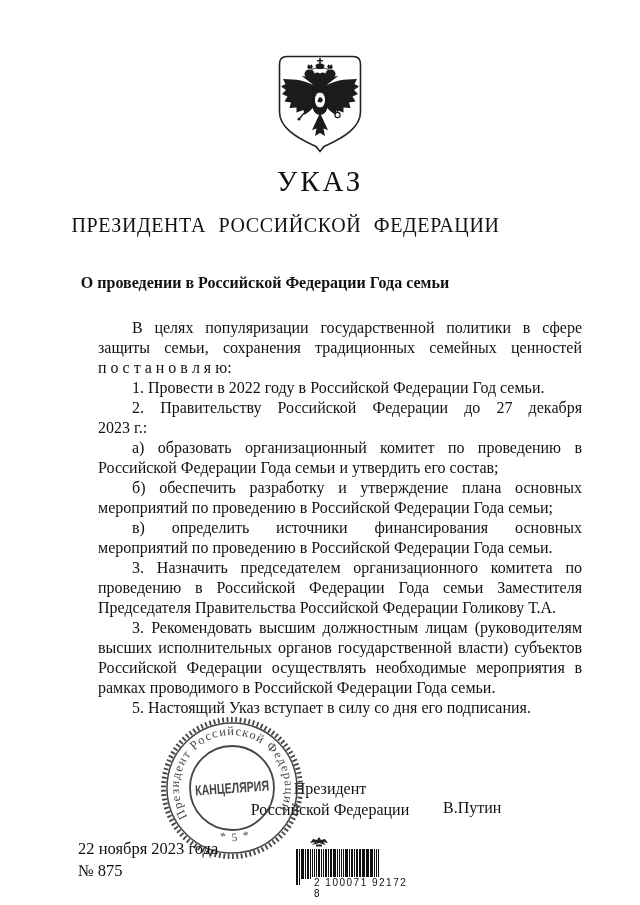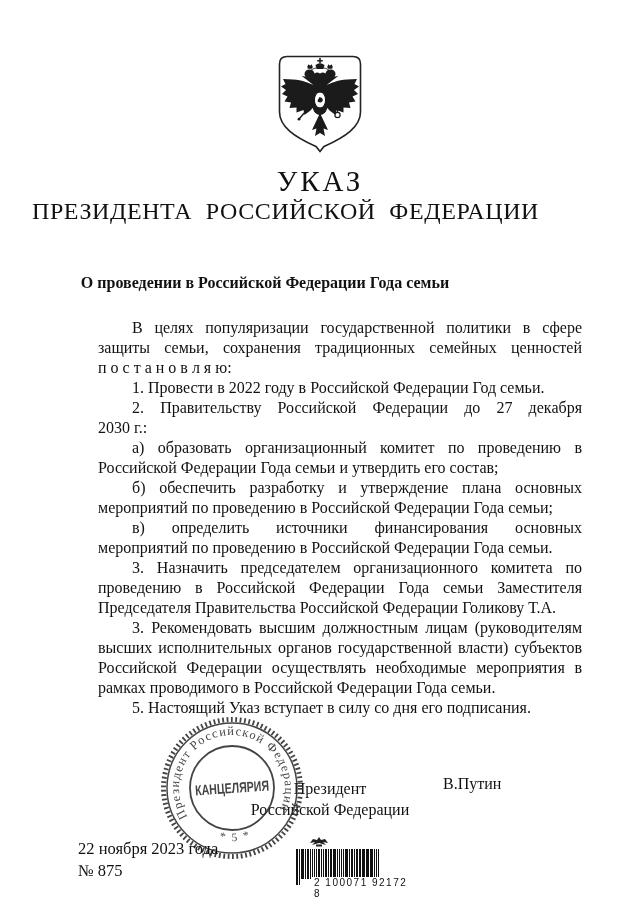--- a/index.html
+++ b/index.html
@@ -14,43 +14,43 @@
   .emblem {
     position: absolute; top: 55px; left: 50%;
     transform: translateX(-50%);
   }
   .decree-type {
     position: absolute; top: 165px; left: 0; width: 640px;
     text-align: center;
     font-size: 29px; letter-spacing: 3px; font-weight: 500;
   }
   .issuer {
-    position: absolute; top: 198px; left: 0; width: 571px;
+    position: absolute; top: 214px; left: 0; width: 571px;
     text-align: center;
-    font-size: 24px; letter-spacing: 0.6px; word-spacing: 7px;
+    font-size: 20px; letter-spacing: 0.6px; word-spacing: 7px;
   }
   .subject {
     position: absolute; top: 274px; left: 0; width: 530px;
     text-align: center;
     font-size: 16px; font-weight: bold;
   }
   .doc-body {
     position: absolute; top: 318px; left: 78px; width: 484px;
     font-size: 16px; line-height: 20px; margin-left: 20px;
   }
   .para { margin: 0; }
   .para .tline:first-child { text-indent: 34px; }
   .para .tline.just { text-align: justify; text-align-last: justify; }
   .sign-title {
     position: absolute; left: 245px; top: 778px; width: 170px;
     font-size: 16px; line-height: 21px; text-align: center;
     white-space: pre-line;
   }
   .sign-name {
-    position: absolute; left: 443px; top: 775px;
+    position: absolute; left: 443px; top: 799px;
     font-size: 16px;
   }
   .stamp {
     position: absolute; left: 152px; top: 712px;
     opacity: 0.88;
   }
   .footer {
     position: absolute; left: 78px; top: 838px;
     font-size: 16.5px; line-height: 22px;
   }
@@ -106,21 +106,21 @@
   <div class="para">
       <div class="tline just">В целях популяризации государственной политики в сфере</div>
       <div class="tline just">защиты семьи, сохранения традиционных семейных ценностей</div>
       <div class="tline">п о с т а н о в л я ю:</div>
     </div>
   <div class="para">
       <div class="tline">1. Провести в 2022 году в Российской Федерации Год семьи.</div>
     </div>
   <div class="para">
       <div class="tline just">2. Правительству Российской Федерации до 27 декабря</div>
-      <div class="tline">2030 г.:</div>
+      <div class="tline">2023 г.:</div>
     </div>
   <div class="para">
       <div class="tline just">а) образовать организационный комитет по проведению в</div>
       <div class="tline">Российской Федерации Года семьи и утвердить его состав;</div>
     </div>
   <div class="para">
       <div class="tline just">б) обеспечить разработку и утверждение плана основных</div>
       <div class="tline">мероприятий по проведению в Российской Федерации Года семьи;</div>
     </div>
   <div class="para">

